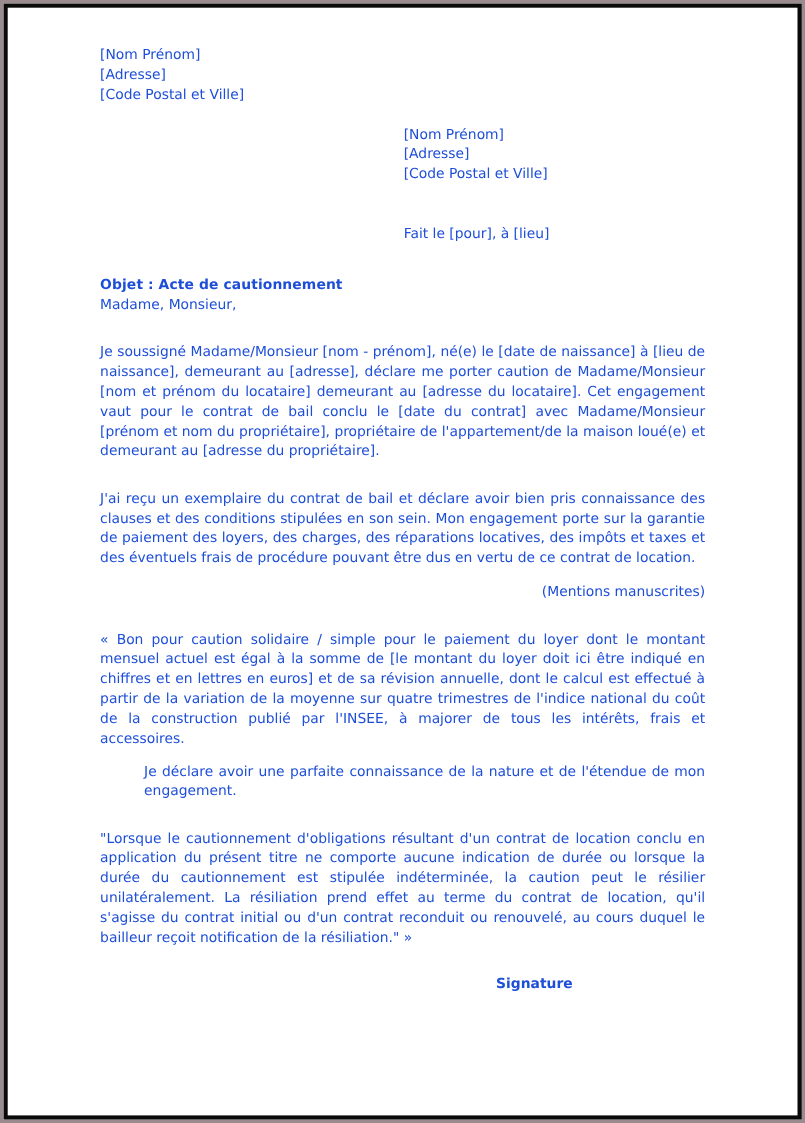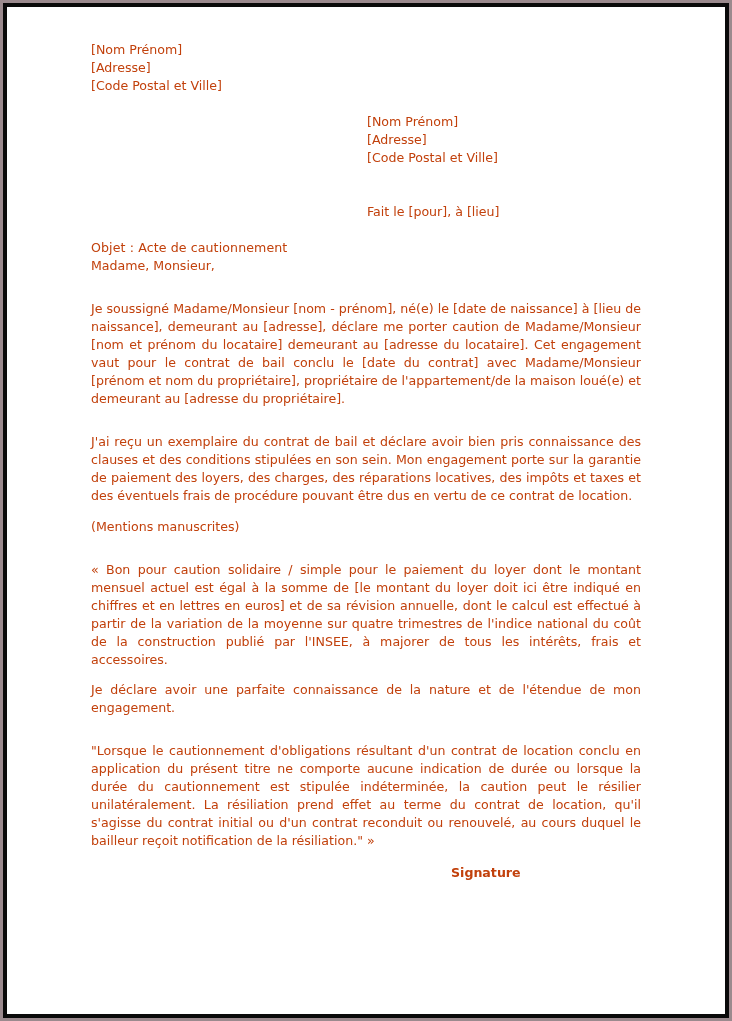--- a/index.html
+++ b/index.html
@@ -33,21 +33,21 @@
     background: #ffffff;
   }
 
   
   #doc {
     box-sizing: border-box;
     position: absolute;
     left: 84px;
     top: 34px;
     width: 550px;
-    color: #c2410c;
+    color: #1d4ed8;
     font-size: 12.6px;
     line-height: 18px;
   }
 
   .addr-block {
     white-space: normal;
   }
   .addr-line {
     display: block;
     line-height: 18px;
@@ -61,43 +61,44 @@
     margin-top: 18px;
     margin-left: 276px;
   }
 
   #place-date {
     margin-top: 36px;
     margin-left: 276px;
   }
 
   #subject {
-    margin-top: 18px;
-    font-weight: normal;
+    margin-top: 29px;
+    font-weight: bold;
     letter-spacing: 0.1px;
   }
 
   #salutation {
   }
 
   .para {
     margin-top: 25px;
     text-align: justify;
     text-justify: inter-word;
   }
   .para.tight {
     margin-top: 0;
+    margin-left: 40px;
   }
 
   #mentions-note {
-    text-align: left;
+    text-align: right;
   }
 
   #signature {
-    margin-top: 14px;
+    margin-top: 24px;
     margin-left: 360px;
     font-weight: bold;
   }
 </style>
 </head>
 <body>
 
 <div id="page-frame">
   <div id="page-inner">
 

